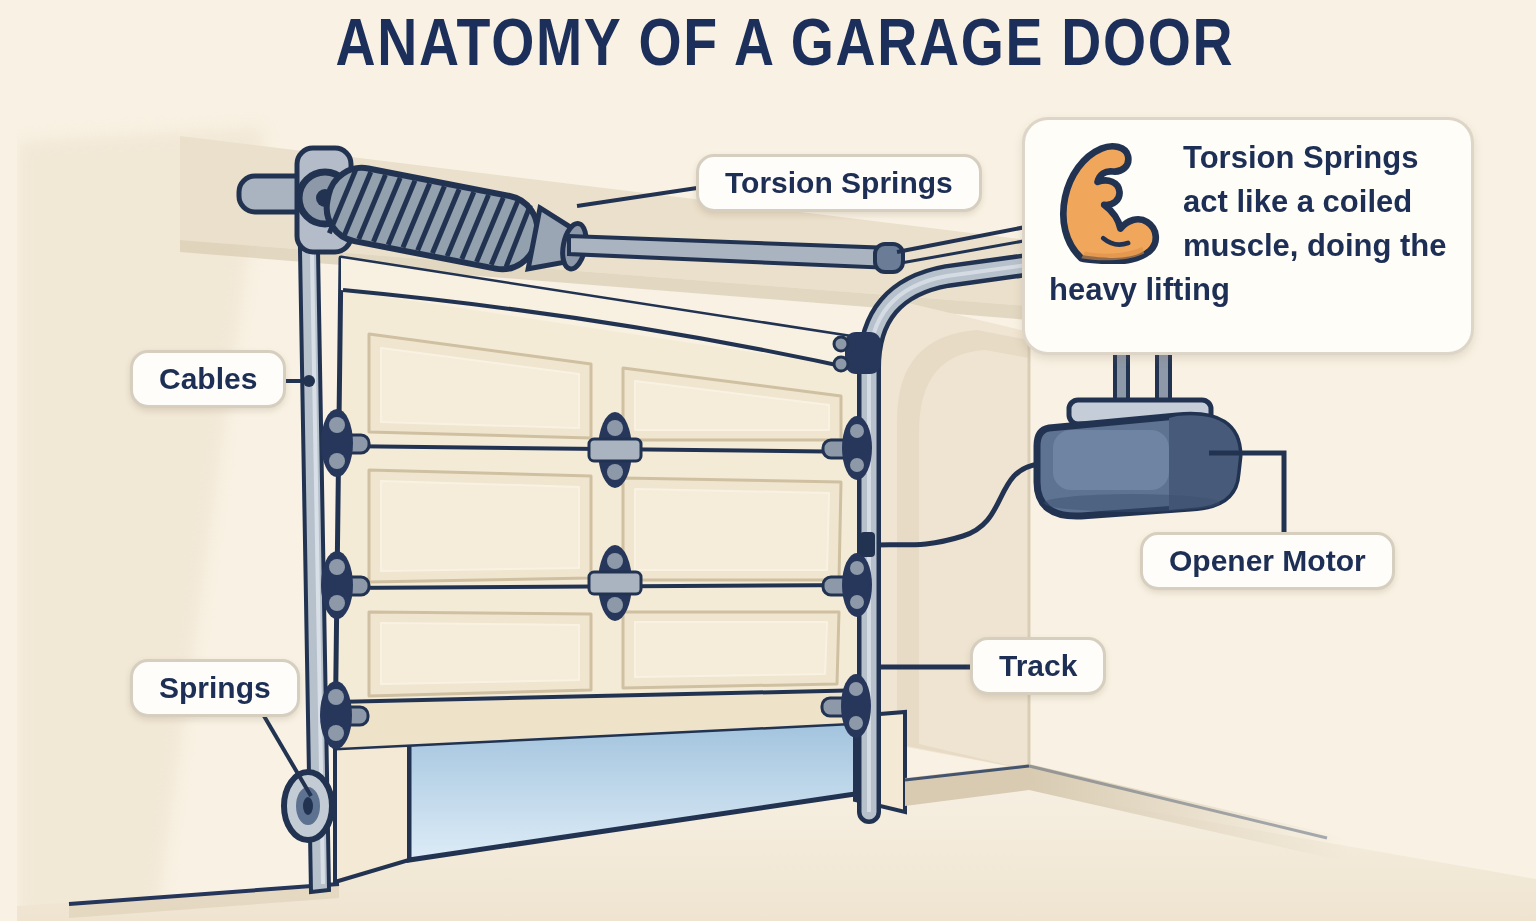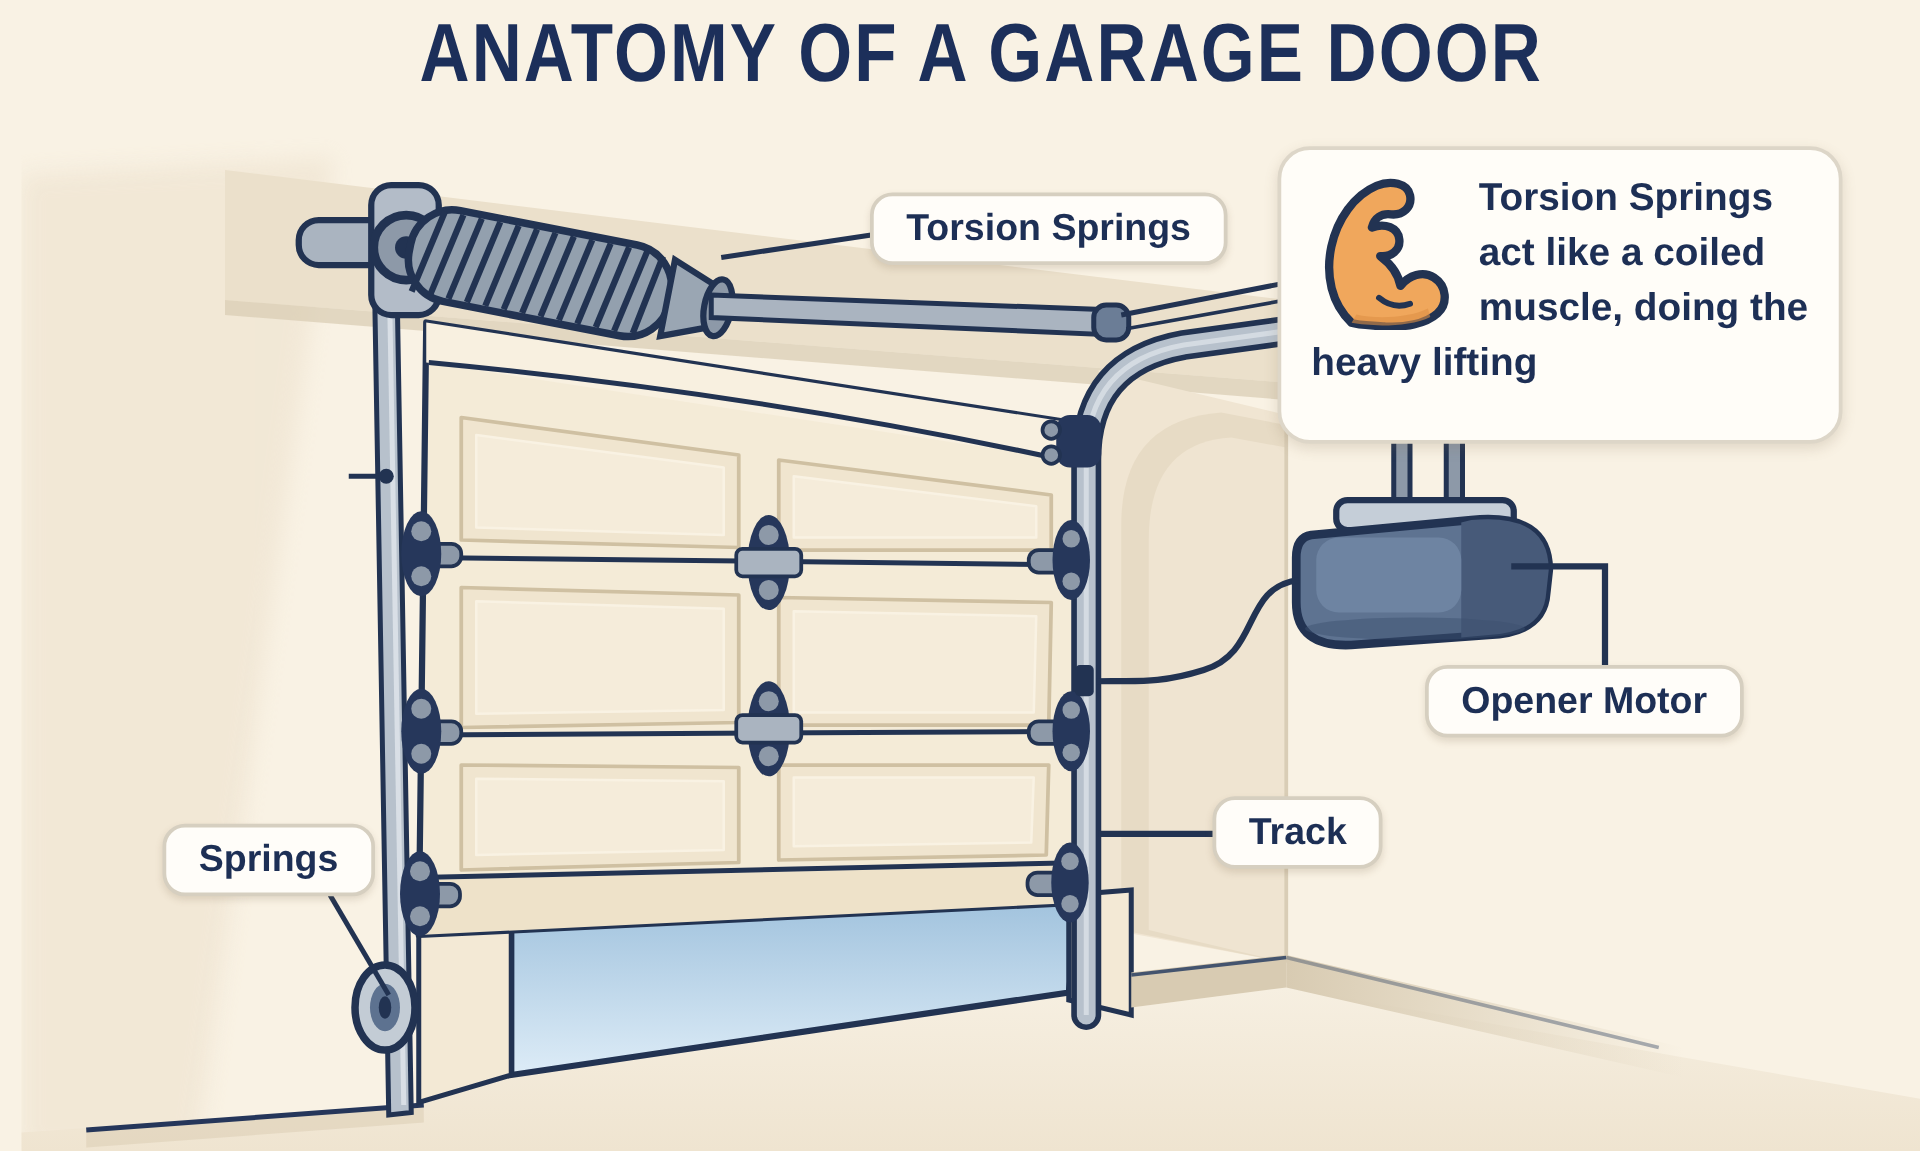--- a/index.html
+++ b/index.html
@@ -226,20 +226,21 @@
     <line x1="862" y1="667" x2="956" y2="667" stroke-width="5"></line>
     <polyline points="1192,453 1267,453 1267,534" stroke-width="5"></polyline>
   </g>
 </svg>
 
 <div class="page-title">
   <span>ANATOMY OF A GARAGE DOOR</span>
 </div>
 
 <div class="pill" style="left:679px;top:154px;">Torsion Springs</div>
+<div class="pill" style="left:113px;top:350px;">Cables</div>
 <div class="pill" style="left:113px;top:659px;">Springs</div>
 <div class="pill" style="left:1123px;top:532px;">Opener Motor</div>
 <div class="pill" style="left:953px;top:637px;">Track</div>
 
 <div class="callout">
   <svg class="muscle" viewBox="0 0 120 130" aria-hidden="true">
     <path d="M32,124 C15,108 10,84 15,60 C20,37 34,17 53,9 C65,4 79,7 81,17 C83,27 75,34 65,33
              C57,32 51,36 49,44 C60,40 71,44 72,54 C73,63 65,69 56,68 C64,74 71,82 73,93
              C80,84 92,80 101,86 C112,93 113,108 104,116 C94,125 76,128 60,127 C49,126 38,126 32,124 Z" fill="#f0a75c" stroke="#223352" stroke-width="7" stroke-linejoin="round"></path>
     <path d="M32,124 C48,127 80,128 98,119 L96,112 C80,120 52,121 36,117 Z" fill="#de8f45" opacity=".6"></path>

